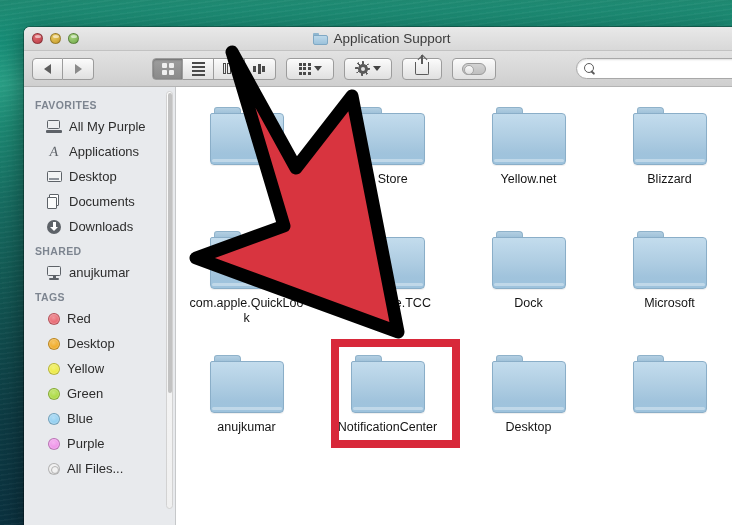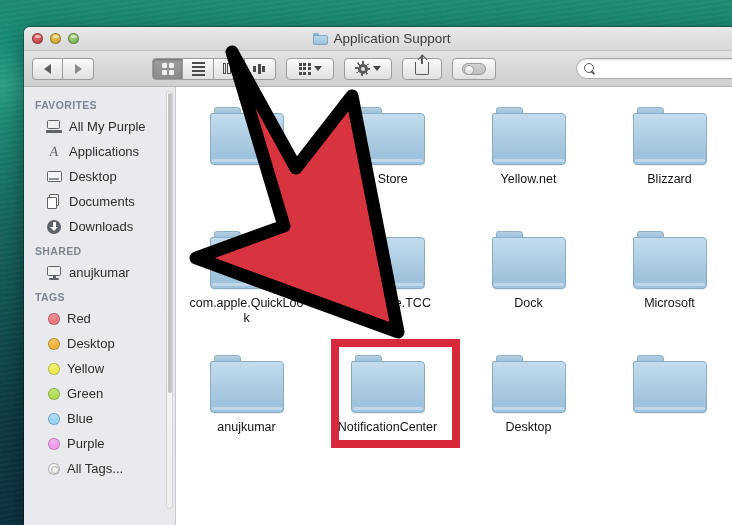--- a/index.html
+++ b/index.html
@@ -744,21 +744,21 @@
           <div class="sb-item">
             <span class="tagdot" style="background: radial-gradient(circle at 45% 35%, rgba(255, 255, 255, 0.333), rgb(142, 205, 240) 65%) rgb(142, 205, 240);"></span>
             <span>Blue</span>
           </div>
           <div class="sb-item">
             <span class="tagdot" style="background: radial-gradient(circle at 45% 35%, rgba(255, 255, 255, 0.333), rgb(239, 143, 232) 65%) rgb(239, 143, 232);"></span>
             <span>Purple</span>
           </div>
           <div class="sb-item">
             <span class="tagdot alltags"></span>
-            <span>All Tags...</span>
+            <span>All Files...</span>
           </div>
         </div>
       <div class="sb-scroll">
         <div class="thumb"></div>
       </div>
     </div>
 
     <div class="content">
       <div class="grid" id="file-grid">
           <div class="file">

